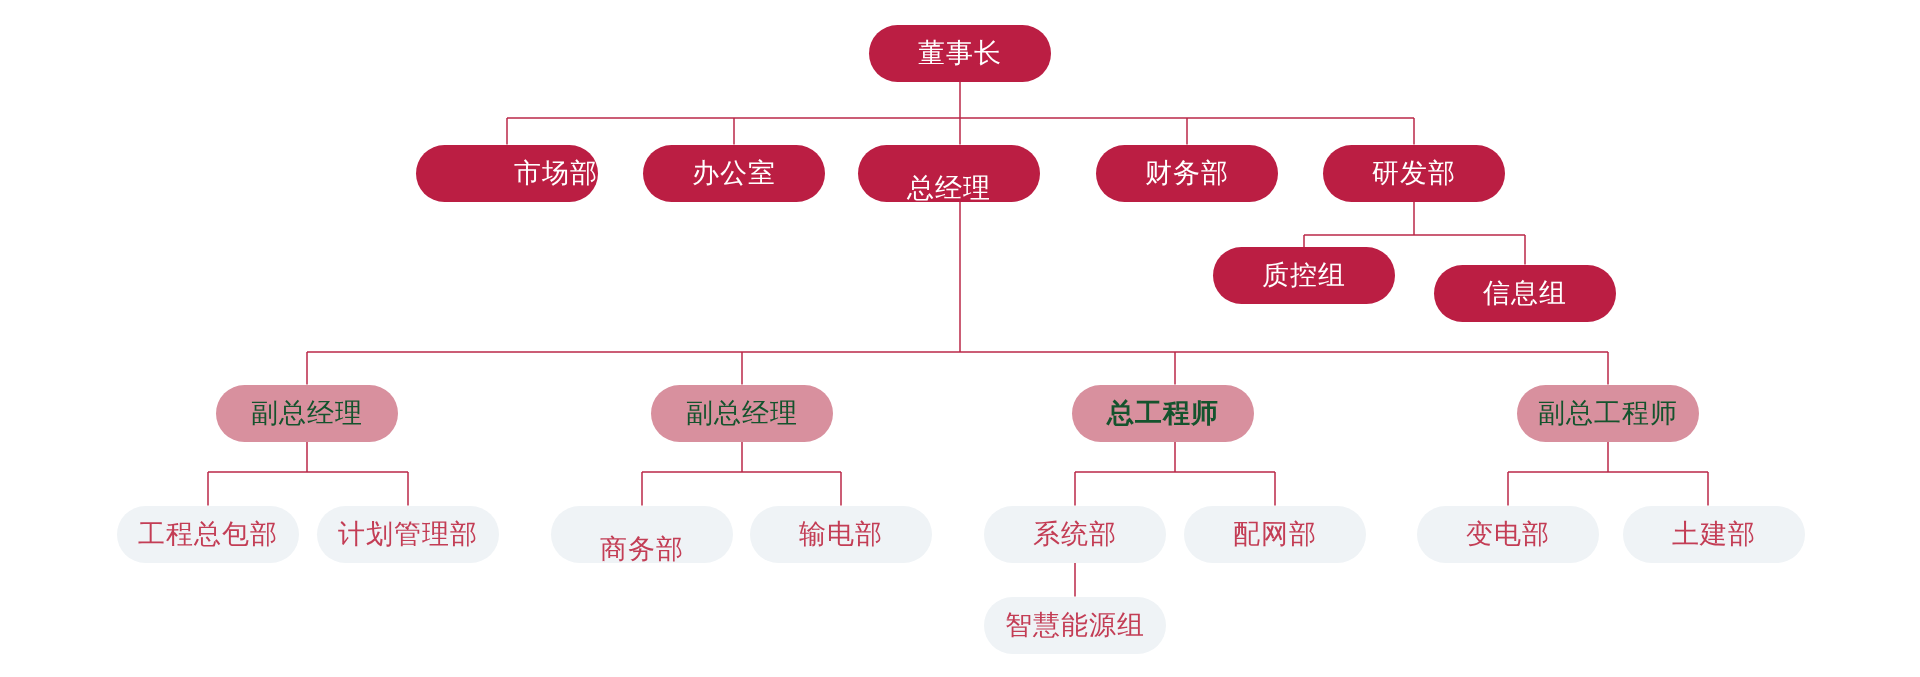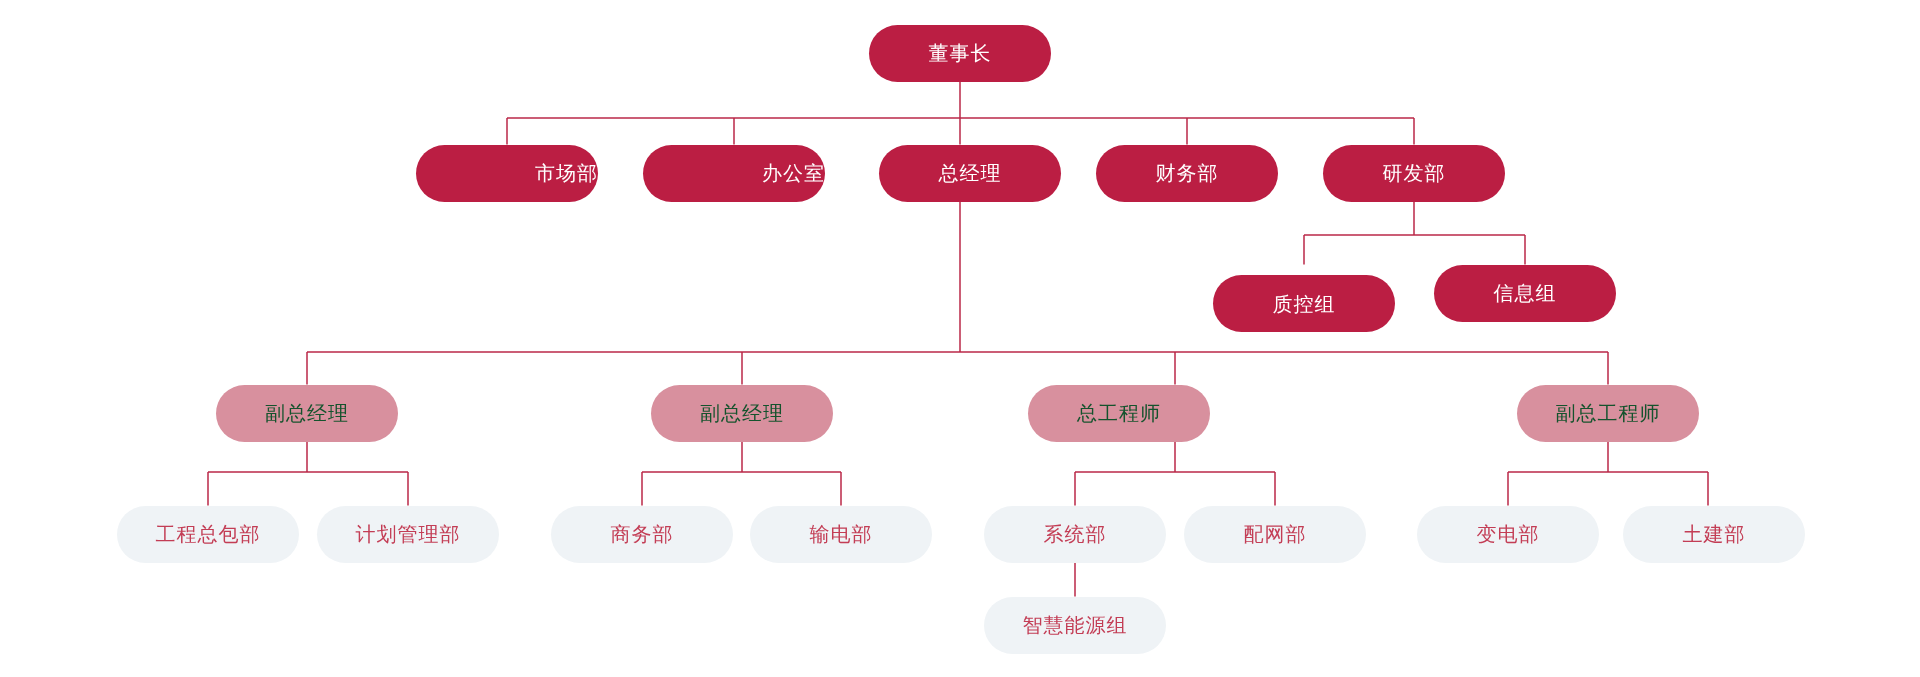--- a/index.html
+++ b/index.html
@@ -37,21 +37,21 @@
     width:182px;
     height:57px;
     border-radius:28.5px;
     display:flex;
     align-items:center;
     justify-content:center;
     box-sizing:border-box;
     cursor:default;
   }
   .node .node-label{
-    font-size:20px;
+    font-size:27px;
     letter-spacing:1px;
     line-height:1;
     white-space:nowrap;
   }
   .node.primary{ background:var(--primary); }
   .node.primary .node-label{ color:#ffffff; }
   .node.secondary{ background:var(--secondary); }
   .node.secondary .node-label{ color:#14532d; }
   .node.tertiary{ background:var(--tertiary); }
   .node.tertiary .node-label{ color:var(--tertiary-text); }
@@ -96,57 +96,57 @@
       <line x1="1708" y1="472" x2="1708" y2="505.5" stroke="#ba2747" stroke-width="1.5"></line>
       <line x1="1075" y1="562.5" x2="1075" y2="596.5" stroke="#ba2747" stroke-width="1.5"></line>
     </svg>
   <div class="nodes-layer">
       <div class="node primary" style="left: 869px; top: 24.5px;">
         <span class="node-label">董事长</span>
       </div>
       <div class="node primary" style="left: 416px; top: 144.5px; justify-content: flex-end;">
         <span class="node-label">市场部</span>
       </div>
-      <div class="node primary" style="left: 643px; top: 144.5px; justify-content: flex-end;">
+      <div class="node primary" style="left: 643px; top: 144.5px;">
         <span class="node-label">办公室</span>
       </div>
-      <div class="node primary" style="left: 879px; top: 144.5px;">
+      <div class="node primary" style="left: 858px; top: 144.5px; align-items: flex-end;">
         <span class="node-label">总经理</span>
       </div>
       <div class="node primary" style="left: 1096px; top: 144.5px;">
         <span class="node-label">财务部</span>
       </div>
       <div class="node primary" style="left: 1323px; top: 144.5px;">
         <span class="node-label">研发部</span>
       </div>
-      <div class="node primary" style="left: 1213px; top: 275px;">
+      <div class="node primary" style="left: 1213px; top: 247px;">
         <span class="node-label">质控组</span>
       </div>
       <div class="node primary" style="left: 1434px; top: 264.5px;">
         <span class="node-label">信息组</span>
       </div>
       <div class="node secondary" style="left: 216px; top: 384.5px;">
         <span class="node-label">副总经理</span>
       </div>
       <div class="node secondary" style="left: 651px; top: 384.5px;">
         <span class="node-label">副总经理</span>
       </div>
-      <div class="node secondary" style="left: 1028px; top: 384.5px;">
+      <div class="node secondary" style="left: 1072px; top: 384.5px; font-weight: bold;">
         <span class="node-label">总工程师</span>
       </div>
       <div class="node secondary" style="left: 1517px; top: 384.5px;">
         <span class="node-label">副总工程师</span>
       </div>
       <div class="node tertiary" style="left: 117px; top: 505.5px;">
         <span class="node-label">工程总包部</span>
       </div>
       <div class="node tertiary" style="left: 317px; top: 505.5px;">
         <span class="node-label">计划管理部</span>
       </div>
-      <div class="node tertiary" style="left: 551px; top: 505.5px;">
+      <div class="node tertiary" style="left: 551px; top: 505.5px; align-items: flex-end;">
         <span class="node-label">商务部</span>
       </div>
       <div class="node tertiary" style="left: 984px; top: 505.5px;">
         <span class="node-label">系统部</span>
       </div>
       <div class="node tertiary" style="left: 750px; top: 505.5px;">
         <span class="node-label">输电部</span>
       </div>
       <div class="node tertiary" style="left: 1184px; top: 505.5px; text-align: center;">
         <span class="node-label">配网部</span>

